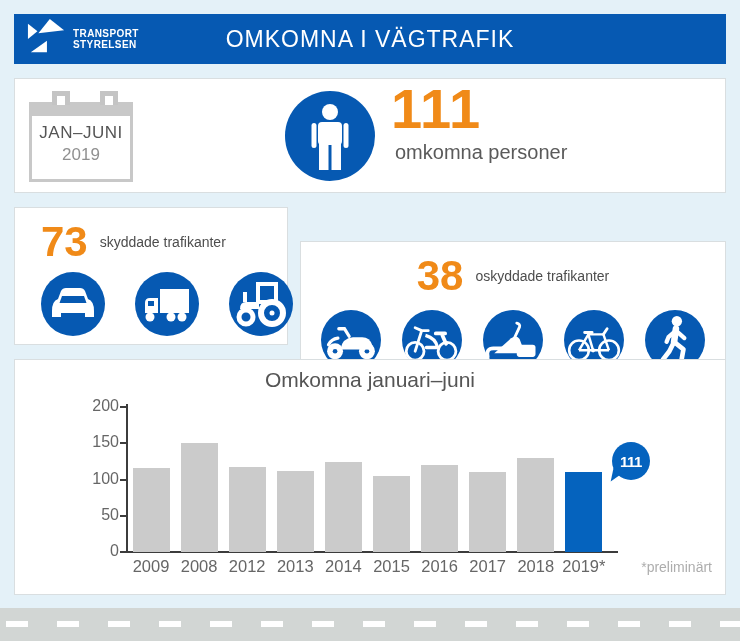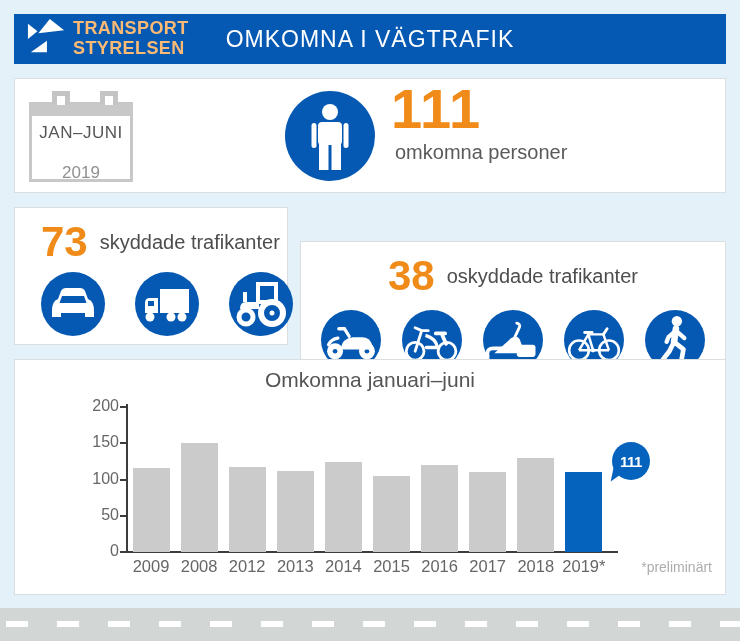--- a/index.html
+++ b/index.html
@@ -3,52 +3,52 @@
 <meta charset="utf-8">
 <style>
   * { margin:0; padding:0; box-sizing:border-box; }
   html,body { width:740px; height:641px; }
   body { font-family:"Liberation Sans", sans-serif; background:#E4F1F8; position:relative; overflow:hidden; }
   .abs { position:absolute; }
 
   
   .header { left:14px; top:14px; width:712px; height:50px; background:#0659B2; display:flex; align-items:center; padding-left:13px; }
   .logo { display:flex; align-items:center; z-index:2; }
-  .logo-text { margin-left:8px; color:#fdba74; font-weight:bold; font-size:18px; line-height:1.1; letter-spacing:0.4px; }
+  .logo-text { margin-left:8px; color:#ffffff; font-weight:bold; font-size:10px; line-height:1.1; letter-spacing:0.4px; }
   .header-title { position:absolute; left:0; right:0; text-align:center; color:#fff; font-size:23px; letter-spacing:1px; font-weight:400; }
 
   
   .card { background:#fff; border:1px solid #D9DEE0; }
   .card-top   { left:14px;  top:78px;  width:712px; height:115px; }
   .card-prot  { left:14px;  top:207px; width:274px; height:138px; }
   .card-unpr  { left:300px; top:207px; width:426px; height:138px;margin-top:34px; }
   .card-chart { left:14px;  top:359px; width:712px; height:236px; }
 
   
   .calendar { left:14px; top:23px; width:104px; height:80px; border:3px solid #C8C8C8; background:#fff; }
   .cal-strip { position:absolute; left:0; top:0; right:0; height:11px; background:#C8C8C8; }
   .cal-ring { position:absolute; top:-14px; width:18px; height:24px; border:5px solid #C4C4C4; background:#fff; }
   .cal-ring.r1 { left:20px; } .cal-ring.r2 { left:68px; }
   .cal-text { position:absolute; left:0; right:0; top:18px; text-align:center; }
   .cal-line1 { font-size:17px; color:#555; letter-spacing:0.5px; }
-  .cal-line2 { font-size:17px; color:#909090; margin-top:20px; }
+  .cal-line2 { font-size:17px; color:#909090; margin-top:2px; }
 
   
   .picto { border-radius:50%; background:#0659B2; display:flex; align-items:center; justify-content:center; flex:0 0 auto; }
   .picto svg { display:block; }
 
   .person-circle { left:270px; top:12px; width:90px; height:90px; }
 
   .big-num { color:#F08A18; font-weight:bold; }
   .total-num { left:376px; top:2px; font-size:56px; line-height:1; letter-spacing:1px; }
   .total-label { left:380px; top:62px; font-size:20px; color:#5A5A5A; }
 
   .count-row { display:flex; align-items:center; gap:12px; position:absolute; top:10px; }
   .count-row .num { font-size:42px; line-height:1.15; }
-  .count-row .lbl { font-size:20px; color:#4D4D4D; }
+  .count-row .lbl { font-size:14px; color:#4D4D4D; }
   .card-prot .count-row { left:26px; }
   .card-unpr .count-row { left:0; right:0; justify-content:center; }
 
   .icon-row { position:absolute; display:flex; }
   .card-prot .icon-row { left:26px; top:64px; gap:30px; }
   .card-unpr .icon-row { left:20px; right:20px; top:68px; justify-content:space-between; }
 
   
   .chart-title { position:absolute; left:0; right:0; top:8px; text-align:center; font-size:21px; color:#555; }
   .plot { position:absolute; inset:0; }

